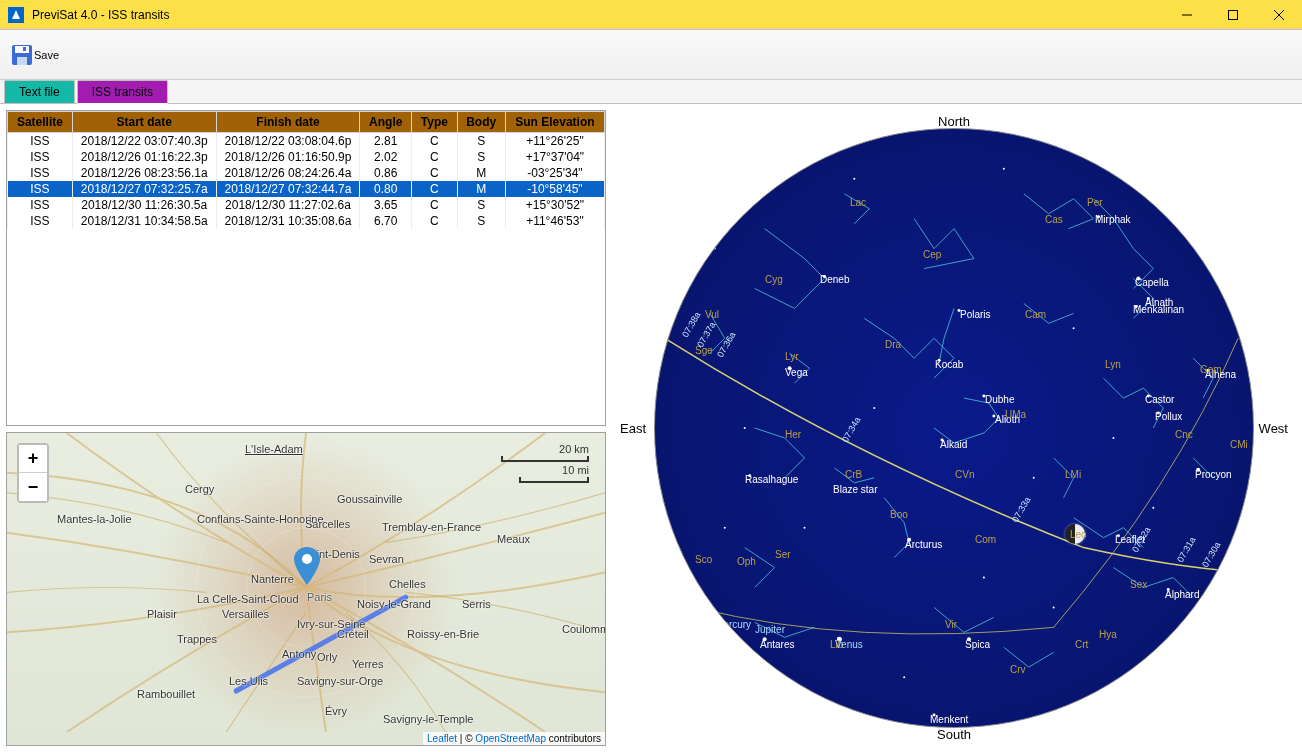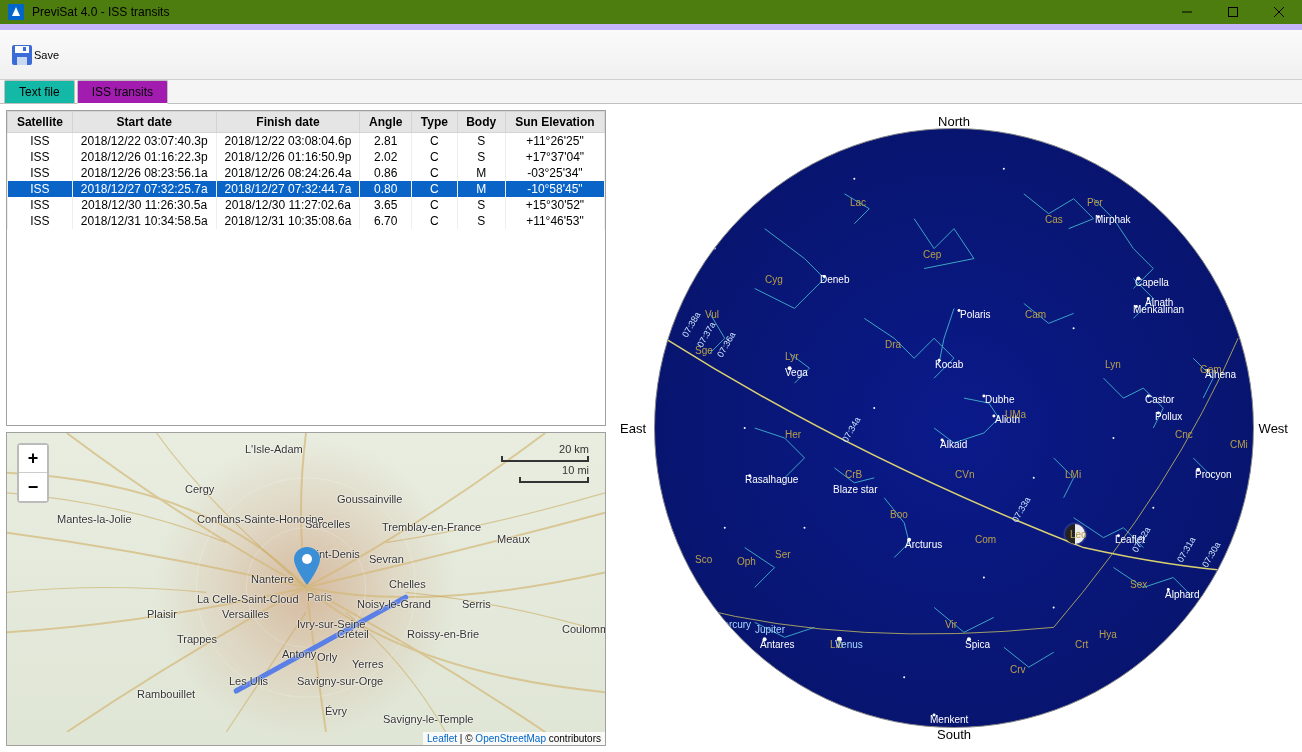--- a/index.html
+++ b/index.html
@@ -1,19 +1,19 @@
 <!DOCTYPE html>
 <html><head>
 <meta charset="utf-8">
 <style>
 * { box-sizing: border-box; margin: 0; padding: 0; }
 body { font-family: "Segoe UI", Tahoma, sans-serif; font-size: 12px; background: #fff; color: #000; width: 1302px; height: 752px; overflow: hidden; }
 
 
-.titlebar { height: 30px; background: #4d7c0f; display: flex; align-items: center; border-bottom: 6px solid #c4b5fd; }
+.titlebar { height: 30px; background: #fde047; display: flex; align-items: center; border-bottom: 1px solid #c4b5fd; }
 .titlebar .app-icon { width: 16px; height: 16px; margin: 0 8px; background: #0066cc; display: flex; align-items: center; justify-content: center; color: #fff; font-size: 10px; }
 .titlebar .title { flex: 1; font-size: 12px; }
 .titlebar .win-btn { width: 46px; height: 30px; display: flex; align-items: center; justify-content: center; cursor: pointer; }
 
 
 .toolbar { height: 50px; background: linear-gradient(#fafafa,#f0f0f0); border-bottom: 1px solid #d0d0d0; display: flex; align-items: center; padding: 2px 6px; }
 .tool-btn { display: flex; flex-direction: row; align-items: center; padding: 2px 4px; cursor: pointer; }
 .tool-btn .icon { width: 24px; height: 24px; }
 .tool-btn .label { font-size: 11px; margin-top: 1px; }
 
@@ -23,21 +23,21 @@
 .tabbar .tab.active { background: #a21caf; border-bottom: 1px solid #fff; position: relative; top: 1px; }
 
 
 .main { display: flex; height: calc(100% - 104px); padding: 6px; gap: 6px; }
 .left-col { width: 600px; display: flex; flex-direction: column; gap: 6px; }
 .right-col { flex: 1; position: relative; }
 
 
 .table-wrap { border: 1px solid #a0a0a0; height: 316px; overflow: auto; background: #fff; }
 table { border-collapse: collapse; width: 100%; font-size: 12px; }
-th { background: #e5e5e5; border: 1px solid #d4d4d4; padding: 3px 8px; font-weight: bold; text-align: center; }
+th { background: #a16207; border: 1px solid #d4d4d4; padding: 3px 8px; font-weight: bold; text-align: center; }
 td { border-left: 1px solid #eee; border-right: 1px solid #eee; padding: 1px 6px; text-align: center; white-space: nowrap; }
 tr.selected td { background: #0a64c8; color: #fff; }
 
 
 .map-wrap { flex: 1; position: relative; border: 1px solid #a0a0a0; overflow: hidden; background: #eef2e8; }
 .map-bg { position: absolute; inset: 0; background:
   radial-gradient(circle at 50% 50%, rgba(200,140,100,0.5) 0%, rgba(200,140,100,0.2) 25%, transparent 45%),
   linear-gradient(#e8ede0,#e0e6d6);
 }
 .map-roads { position: absolute; inset: 0; }
@@ -213,21 +213,21 @@
         </g>
         <g stroke="#fff" stroke-width="0.5" fill="none" opacity="0.4">
           <circle cx="300" cy="155" r="60"></circle>
           <circle cx="300" cy="155" r="110"></circle>
         </g>
       </svg>
       <svg class="transit-line" width="100%" height="100%" viewBox="0 0 600 300" preserveAspectRatio="none">
         <line x1="230" y1="248" x2="400" y2="158" stroke="#5a7fe6" stroke-width="5" stroke-linecap="round"></line>
       </svg>
       <div id="map-places">
-          <div class="map-place " style="left: 238px; top: 10px;">L'Isle-Adam</div>
+          <div class="map-place " style="left: 238px; top: 10px; text-decoration: underline;">L'Isle-Adam</div>
           <div class="map-place " style="left: 178px; top: 50px;">Cergy</div>
           <div class="map-place " style="left: 330px; top: 60px;">Goussainville</div>
           <div class="map-place " style="left: 190px; top: 80px;">Conflans-Sainte-Honorine</div>
           <div class="map-place " style="left: 298px; top: 85px;">Sarcelles</div>
           <div class="map-place " style="left: 375px; top: 88px;">Tremblay-en-France</div>
           <div class="map-place " style="left: 50px; top: 80px;">Mantes-la-Jolie</div>
           <div class="map-place " style="left: 296px; top: 115px;">Saint-Denis</div>
           <div class="map-place " style="left: 362px; top: 120px;">Sevran</div>
           <div class="map-place " style="left: 490px; top: 100px;">Meaux</div>
           <div class="map-place " style="left: 244px; top: 140px;">Nanterre</div>

